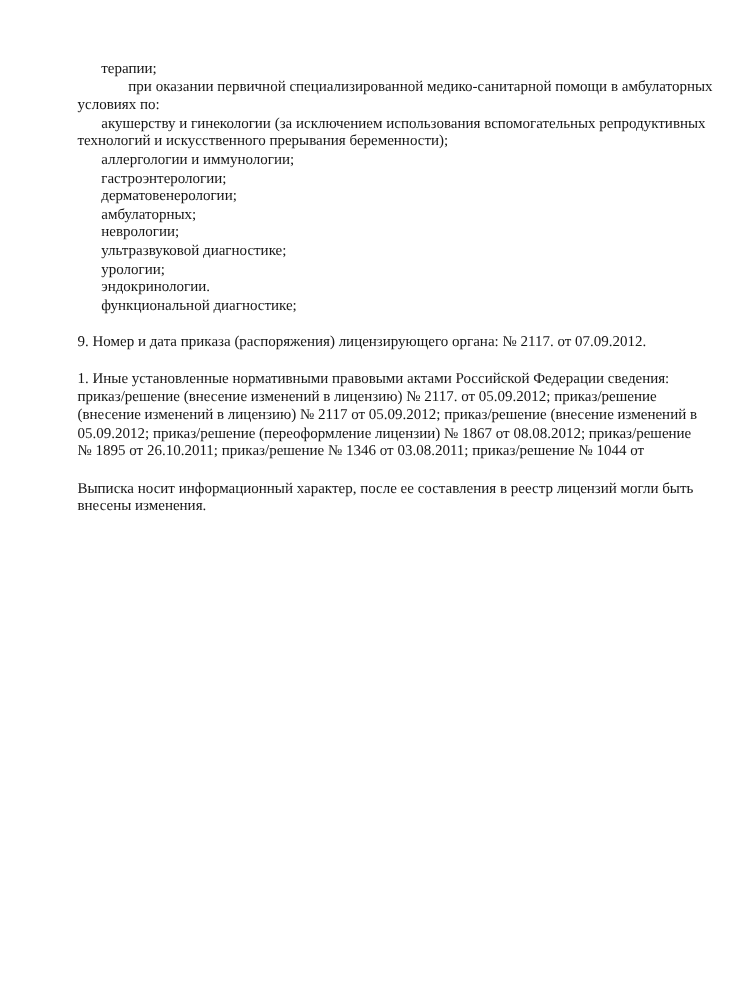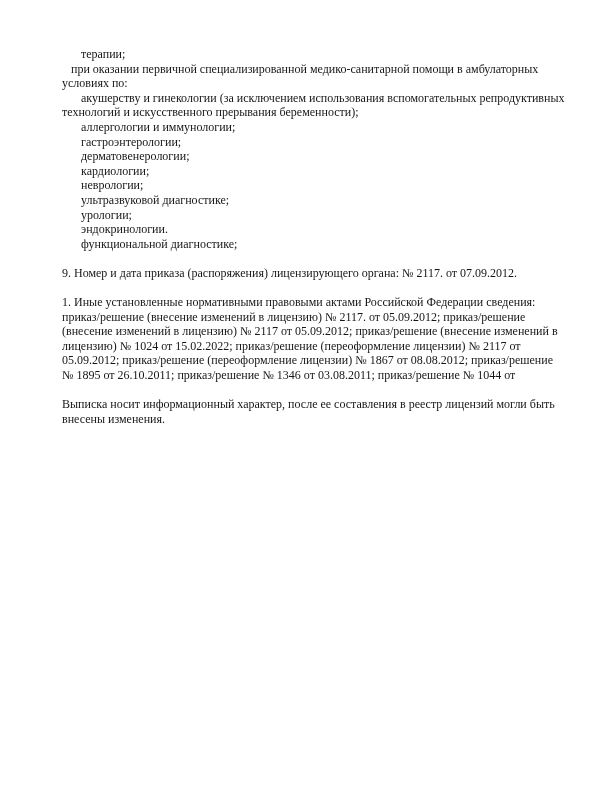--- a/index.html
+++ b/index.html
@@ -23,54 +23,53 @@
     color: #161616;
     border-radius: 17px;
   }
   .block + .block {
     margin-top: 14.6px;
   }
   .line {
     white-space: nowrap;
   }
   .indent-0 { padding-left: 0; }
-  .indent-1 { padding-left: 9px; }
+  .indent-1 { padding-left: 9px; text-align: right; }
   .indent-2 { padding-left: 19px; }
 </style>
 </head>
 <body style="background: rgb(255, 255, 255);">
 
 <div class="page" style="color: rgb(22, 22, 22);">
 
   <div class="block">
       <div class="line indent-2">терапии;</div>
       <div class="line indent-1">при оказании первичной специализированной медико-санитарной помощи в амбулаторных</div>
       <div class="line indent-0">условиях по:</div>
       <div class="line indent-2">акушерству и гинекологии (за исключением использования вспомогательных репродуктивных</div>
       <div class="line indent-0">технологий и искусственного прерывания беременности);</div>
       <div class="line indent-2">аллергологии и иммунологии;</div>
       <div class="line indent-2">гастроэнтерологии;</div>
       <div class="line indent-2">дерматовенерологии;</div>
-      <div class="line indent-2">кардиологии;</div>
+      <div class="line indent-2">амбулаторных;</div>
       <div class="line indent-2">неврологии;</div>
       <div class="line indent-2">ультразвуковой диагностике;</div>
       <div class="line indent-2">урологии;</div>
       <div class="line indent-2">эндокринологии.</div>
       <div class="line indent-2">функциональной диагностике;</div>
     </div>
 
   <div class="block">
     <div class="line indent-0">9. Номер и дата приказа (распоряжения) лицензирующего органа: № 2117. от 07.09.2012.</div>
   </div>
 
   <div class="block">
       <div class="line indent-0">1. Иные установленные нормативными правовыми актами Российской Федерации сведения:</div>
       <div class="line indent-0">приказ/решение (внесение изменений в лицензию) № 2117. от 05.09.2012; приказ/решение</div>
       <div class="line indent-0">(внесение изменений в лицензию) № 2117 от 05.09.2012; приказ/решение (внесение изменений в</div>
-      <div class="line indent-0">лицензию) № 1024 от 15.02.2022; приказ/решение (переоформление лицензии) № 2117 от</div>
       <div class="line indent-0">05.09.2012; приказ/решение (переоформление лицензии) № 1867 от 08.08.2012; приказ/решение</div>
       <div class="line indent-0">№ 1895 от 26.10.2011; приказ/решение № 1346 от 03.08.2011; приказ/решение № 1044 от</div>
     </div>
 
   <div class="block">
       <div class="line indent-0">Выписка носит информационный характер, после ее составления в реестр лицензий могли быть</div>
       <div class="line indent-0">внесены изменения.</div>
     </div>
 
 </div>

